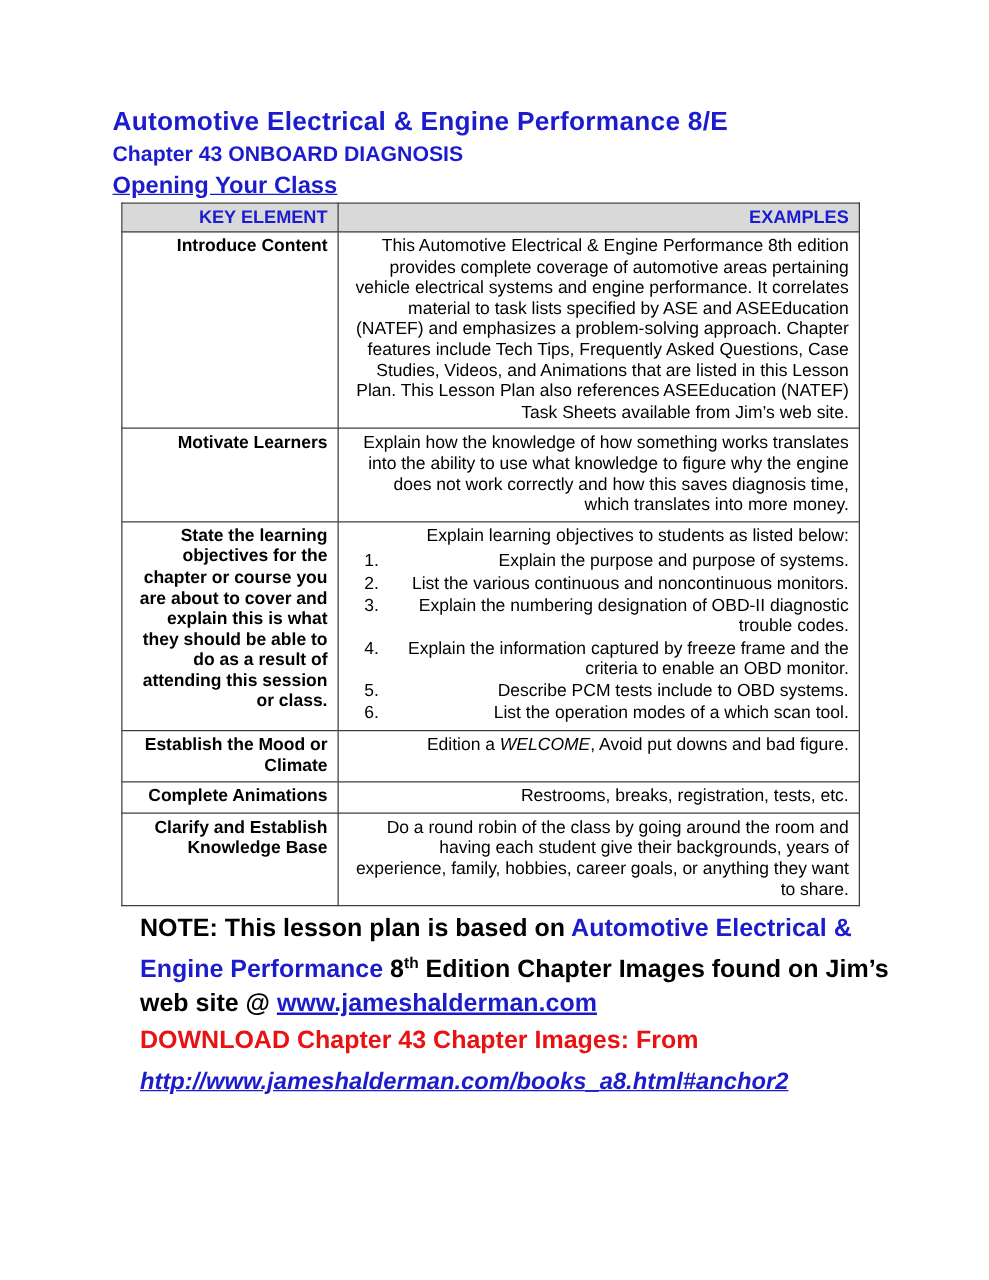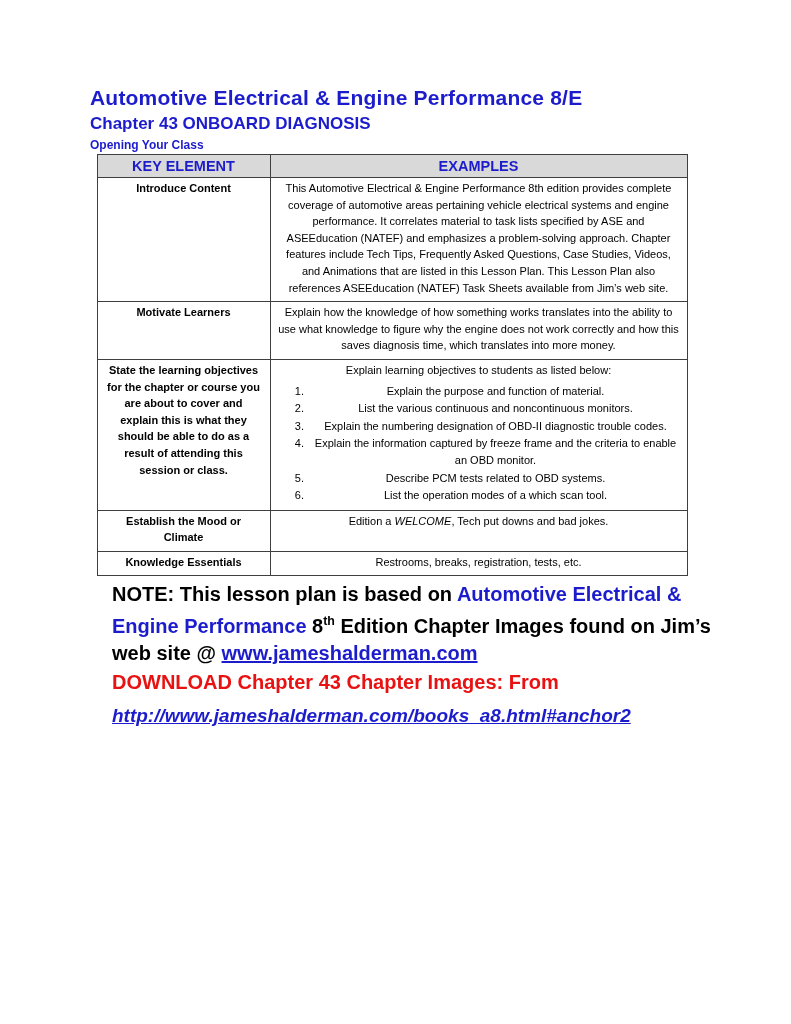--- a/index.html
+++ b/index.html
@@ -15,44 +15,45 @@
   .title-main {
     font-size: 21px; font-weight: bold;
     color: var(--blue); margin: 0 0 4px 0;
     letter-spacing: 0.2px;
   }
   .title-chapter {
     font-size: 17px; font-weight: bold;
     color: var(--blue); margin: 0 0 4px 0;
   }
   .title-section {
-    font-size: 12px; font-weight: bold;
+    font-size: 19px; font-weight: bold;
     color: var(--blue); margin: 0;
+    text-decoration: underline;
   }
 
   table.lesson {
     border-collapse: collapse;
     width: 591px;
     margin: 2px 0 0 7px;
     table-layout: fixed;
   }
   table.lesson th, table.lesson td {
     border: 1.5px solid #3f3f3f;
     vertical-align: top;
-    text-align: center;
+    text-align: right;
   }
   table.lesson th {
     background: var(--header_bg);
     color: var(--blue);
     font-size: 14.5px;
     padding: 3px 8px 3px 7px;
   }
   th.col-key { width: 173px; }
   table.lesson td {
-    font-size: 11px;
+    font-size: 14px;
     line-height: 16.6px;
     padding: 2px 8px 5px 7px;
     margin-left: 20px;
   }
   td.key { font-weight: bold; padding-right: 12px; }
   td.val p { margin: 0; }
   td.val ol {
     margin: 4px 0 0 0;
     padding-left: 29px;
   }
@@ -100,36 +101,40 @@
       </tr>
       <tr>
         <td class="key">Motivate Learners</td>
         <td class="val">Explain how the knowledge of how something works translates into the ability to use what knowledge to figure why the engine does not work correctly and how this saves diagnosis time, which translates into more money.</td>
       </tr>
       <tr>
         <td class="key">State the learning objectives for the chapter or course you are about to cover and explain this is what they should be able to do as a result of attending this session or class.</td>
         <td class="val">
           <p>Explain learning objectives to students as listed below:</p>
           <ol>
-            <li>Explain the purpose and function of material.</li>
+            <li>Explain the purpose and purpose of systems.</li>
             <li>List the various continuous and noncontinuous monitors.</li>
             <li>Explain the numbering designation of OBD-II diagnostic trouble codes.</li>
             <li>Explain the information captured by freeze frame and the criteria to enable an OBD monitor.</li>
-            <li>Describe PCM tests related to OBD systems.</li>
+            <li>Describe PCM tests include to OBD systems.</li>
             <li>List the operation modes of a which scan tool.</li>
           </ol>
         </td>
       </tr>
       <tr>
         <td class="key">Establish the Mood or Climate</td>
-        <td class="val"><span>Edition a </span><span class="welcome-italic">WELCOME</span><span>, Tech put downs and bad jokes.</span></td>
+        <td class="val"><span>Edition a </span><span class="welcome-italic">WELCOME</span><span>, Avoid put downs and bad figure.</span></td>
       </tr>
       <tr>
-        <td class="key">Knowledge Essentials</td>
+        <td class="key">Complete Animations</td>
         <td class="val">Restrooms, breaks, registration, tests, etc.</td>
+      </tr>
+      <tr>
+        <td class="key">Clarify and Establish Knowledge Base</td>
+        <td class="val">Do a round robin of the class by going around the room and having each student give their backgrounds, years of experience, family, hobbies, career goals, or anything they want to share.</td>
       </tr>
     </tbody>
   </table>
 
   <div class="note">
     <span>NOTE: This lesson plan is based on </span><span class="blue-text">Automotive Electrical &amp; Engine Performance</span><span> 8</span><sup>th</sup><span> Edition Chapter Images found on Jim’s web site @ </span><a href="#">www.jameshalderman.com</a>
     <div class="download-line">DOWNLOAD Chapter 43 Chapter Images: From</div>
     <div class="bottom-link-line">
       <a href="#">http://www.jameshalderman.com/books_a8.html#anchor2</a>
     </div>

